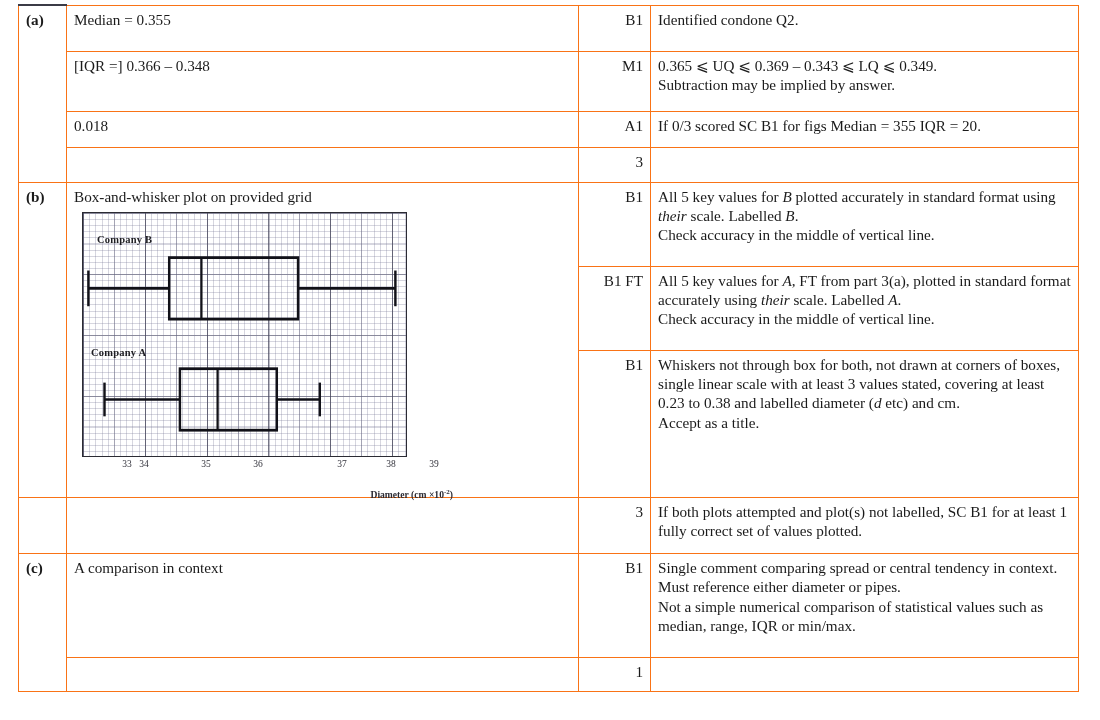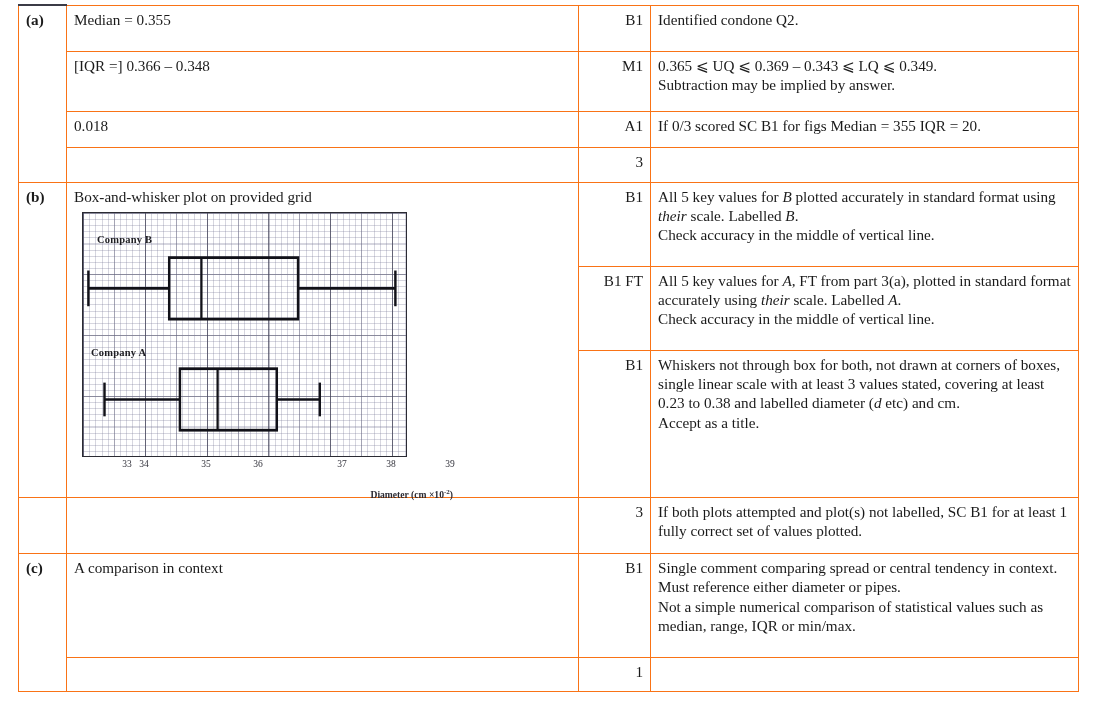--- a/index.html
+++ b/index.html
@@ -190,21 +190,21 @@
               <div class="series-label" style="left:8px;top:133px;">Company A</div>
             </div>
 
             <div class="axis">
               <div class="tick-label" style="left:9px;margin-left:36px;">33</div>
               <div class="tick-label" style="left:62px;">34</div>
               <div class="tick-label" style="left:124px;">35</div>
               <div class="tick-label" style="left:176px;">36</div>
               <div class="tick-label" style="left:260px;">37</div>
               <div class="tick-label" style="left:309px;">38</div>
-              <div class="tick-label" style="left:368px;font-family:Liberation Serif, serif;">39</div>
+              <div class="tick-label" style="left:352px;font-family:Liberation Serif, serif;">39</div>
 
               <div class="axis-title"><span>Diameter (cm ×10</span><sup>-2</sup><span>)</span></div>
             </div>
           </div>
         </td>
         <td class="mark">B1</td>
         <td class="guid" style="height:76px;">
           <div><span>All 5 key values for </span><em>B</em><span> plotted accurately in standard format using </span><em>their</em><span> scale. Labelled </span><em>B</em><span>.</span></div>
           <div>Check accuracy in the middle of vertical line.</div>
         </td>

